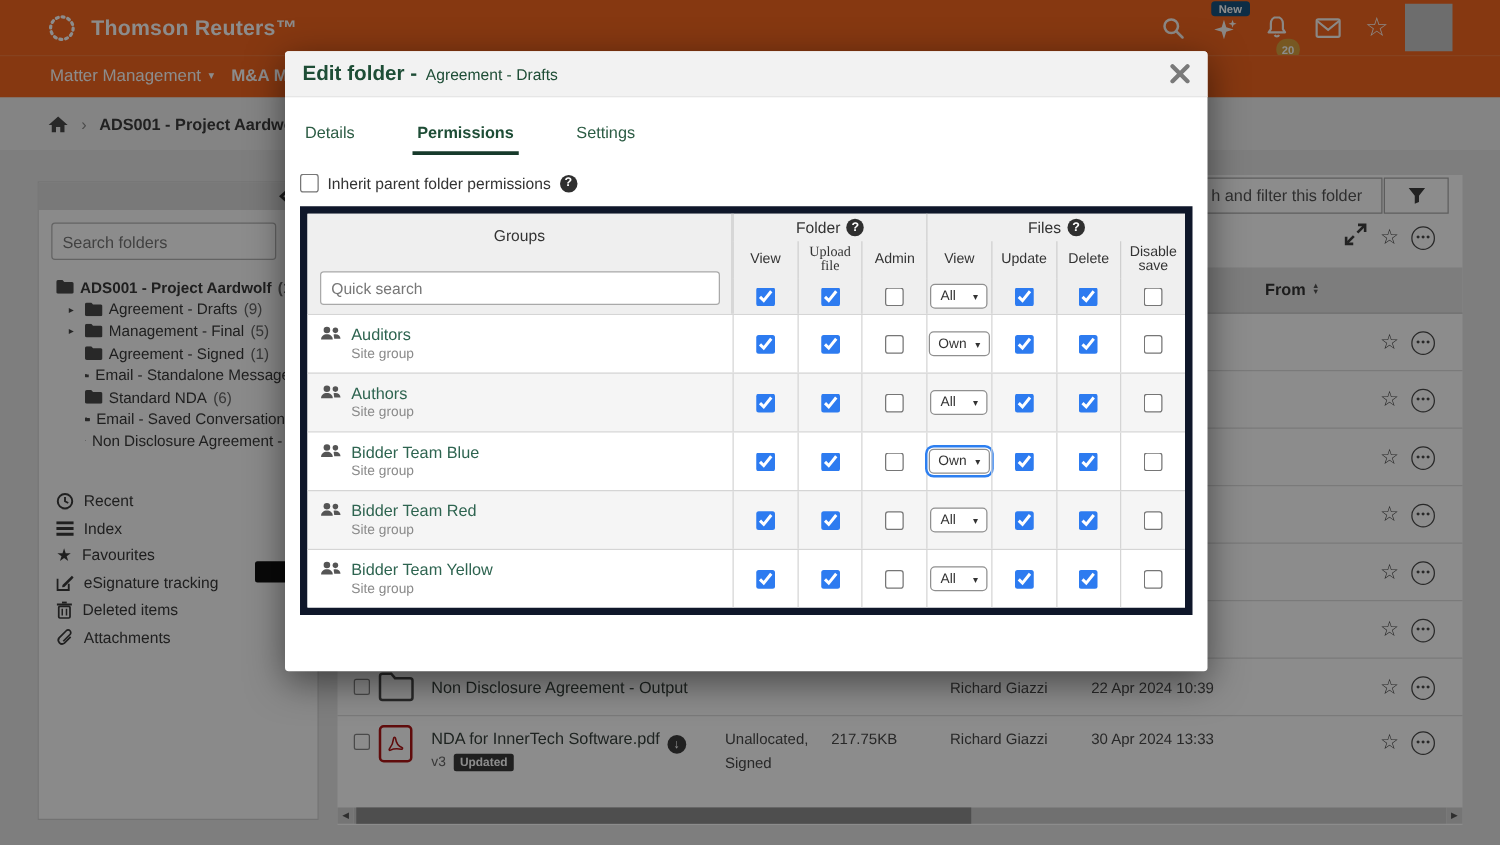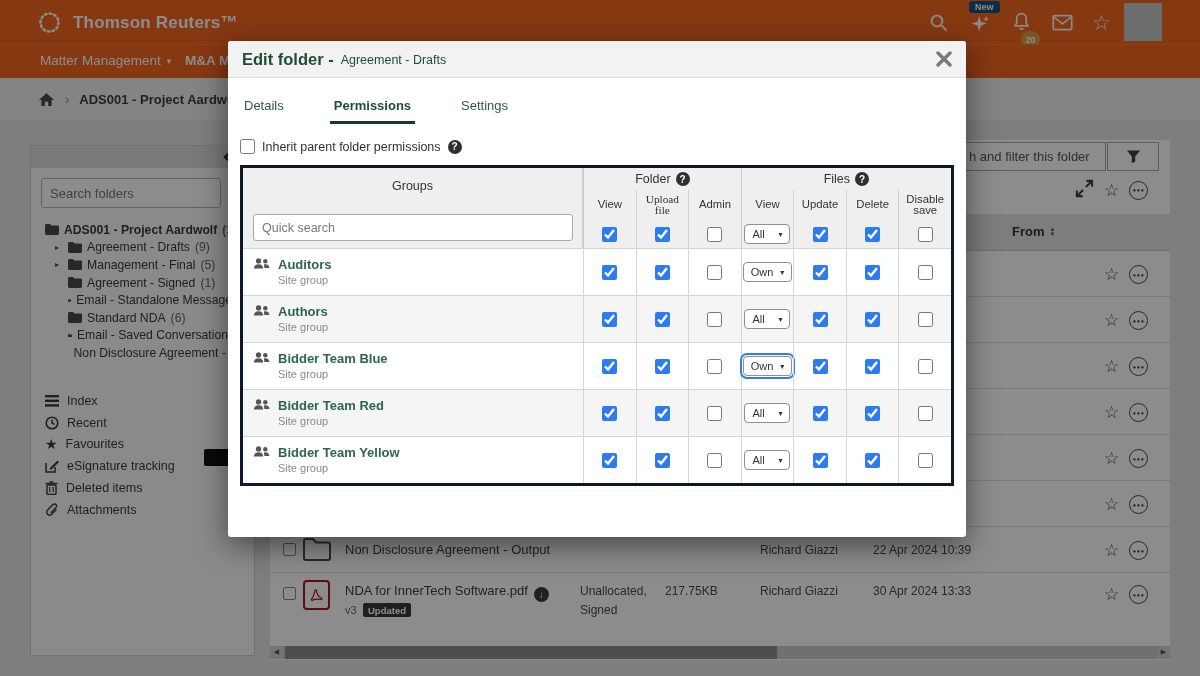--- a/index.html
+++ b/index.html
@@ -77,33 +77,33 @@
   .m-subtitle{font-size:12.5px;color:var(--green-dark);margin-left:7px;padding-top:2px;}
   .m-close{margin-left:auto;cursor:pointer;display:flex;}
   .m-body{padding:12px 12px 0;}
   .tabs{display:flex;gap:42px;margin-top:2px;}
   .tab{font-size:13px;color:#2c5c44;padding:6px 4px 8px;}
   .tab.active{color:var(--green-dark);font-weight:bold;border-bottom:3px solid #173a2b;}
   .inherit-row{margin-top:15px;display:flex;align-items:center;gap:7px;font-size:12.5px;color:#333;}
   .inherit-row input{width:13px;height:13px;}
   .q-icon{width:14px;height:14px;background:#2f2f2f;color:#fff;border-radius:50%;font-size:10px;font-weight:bold;display:inline-flex;align-items:center;justify-content:center;}
 
-  .ptable{margin-top:11px;border:3px solid #0f172a;font-size:12px;}
+  .ptable{margin-top:11px;border:6px solid #0f172a;font-size:12px;}
   .pt-head{display:grid;grid-template-columns:340px repeat(7,1fr);grid-template-rows:22px 30px 28px;background:#efefef;}
   .pt-groups{grid-row:1/4;grid-column:1;border-right:1px solid #cfcfcf;position:relative;}
   .pt-groups-label{text-align:center;font-size:12.5px;color:#333;margin-top:11px;}
   .quick-search{position:absolute;left:10px;bottom:7px;width:320px;height:27px;border:1px solid #a9a9a9;border-radius:3px;background:#fff;font-size:12.5px;color:#777;display:flex;align-items:center;padding:0 8px;}
   .pt-span{display:flex;align-items:center;justify-content:center;gap:5px;font-size:12.5px;color:#333;border-left:1px solid #cfcfcf;}
   .pt-col{display:flex;align-items:center;justify-content:center;text-align:center;font-size:11.3px;color:#333;border-left:1px solid #cfcfcf;line-height:11.5px;padding:0 2px;}
   .pt-master{display:flex;align-items:center;justify-content:center;border-left:1px solid #cfcfcf;}
   .pt-row{display:grid;grid-template-columns:340px repeat(7,1fr);height:47px;border-top:1px solid #d5d5d5;background:#fff;}
   .pt-row.alt{background:#f5f5f5;}
   .pt-cell{display:flex;align-items:center;justify-content:center;border-left:1px solid #d5d5d5;}
   .pt-name{display:flex;align-items:flex-start;gap:8px;padding:8px 0 0 10px;}
-  .g-name{font-size:13px;font-weight:bold;color:var(--green-link);line-height:15px;}
+  .g-name{font-size:13px;font-weight:normal;color:var(--green-link);line-height:15px;}
   .g-sub{font-size:11px;color:#8a8a8a;margin-top:2px;}
   input[type=checkbox]{accent-color:var(--cb-blue);width:15px;height:15px;}
   .sel{display:inline-flex;align-items:center;gap:7px;border:1px solid #8f8f8f;border-radius:4px;background:#fff;padding:3px 7px;font-size:11px;color:#333;min-width:46px;justify-content:space-between;}
   .sel .car{font-size:8px;color:#333;}
   .sel.focused{box-shadow:0 0 0 1px #fff,0 0 0 3px #2d7ff0;}
   .m-foot{position:absolute;left:0;bottom:0;width:100%;height:44px;background:#fafafa;border-top:1px solid #e2e2e2;border-radius:0 0 3px 3px;display:flex;align-items:center;justify-content:flex-end;gap:20px;padding:0 14px;}
   .btn-cancel{font-size:13.5px;color:#333;background:none;border:none;cursor:pointer;}
   .btn-save{font-size:13px;font-weight:bold;color:#fff;background:var(--save-green);border:none;border-radius:3px;padding:8px 15px;cursor:pointer;}
 </style>
 </head>
@@ -237,33 +237,33 @@
         <svg width="14" height="11" viewBox="0 0 14 11">
             <path d="M0 1.5 C0 .7 .6 0 1.4 0 L5 0 L6.4 1.6 L12.6 1.6 C13.4 1.6 14 2.2 14 3 L14 9.6 C14 10.4 13.4 11 12.6 11 L1.4 11 C.6 11 0 10.4 0 9.6 Z" fill="#4a4a4a"></path>
           </svg>
         <span>Non Disclosure Agreement - Out</span>
           <span class="cnt"></span>
       </div>
     </div>
 
     <div class="side-links">
       <div class="side-link">
+        <svg width="14" height="14" viewBox="0 0 14 14">
+            <circle cx="7" cy="7" r="5.8" fill="none" stroke="#3a3a3a" stroke-width="1.6"></circle>
+            <path d="M7 3.6 L7 7 L9.6 8.4" fill="none" stroke="#3a3a3a" stroke-width="1.5"></path>
+          </svg>
+        <span>Recent</span>
+      </div>
+      <div class="side-link">
         <svg width="14" height="12" viewBox="0 0 14 12">
             <rect y="0" width="14" height="2.4" fill="#3a3a3a"></rect>
             <rect y="4.6" width="14" height="2.4" fill="#3a3a3a"></rect>
             <rect y="9.2" width="14" height="2.4" fill="#3a3a3a"></rect>
           </svg>
         <span>Index</span>
-      </div>
-      <div class="side-link">
-        <svg width="14" height="14" viewBox="0 0 14 14">
-            <circle cx="7" cy="7" r="5.8" fill="none" stroke="#3a3a3a" stroke-width="1.6"></circle>
-            <path d="M7 3.6 L7 7 L9.6 8.4" fill="none" stroke="#3a3a3a" stroke-width="1.5"></path>
-          </svg>
-        <span>Recent</span>
       </div>
       <div class="side-link">
         <span style="font-size:14px;color:#3a3a3a;line-height:14px;">★</span>
         <span>Favourites</span>
       </div>
       <div class="side-link">
         <svg width="14" height="14" viewBox="0 0 14 14">
             <path d="M1 4 L1 13 L10 13 L10 8" fill="none" stroke="#3a3a3a" stroke-width="1.5"></path>
             <path d="M5 9 L12.5 1.5 L14 3 L6.5 10.5 L4.7 10.8 Z" fill="#3a3a3a"></path>
           </svg>

